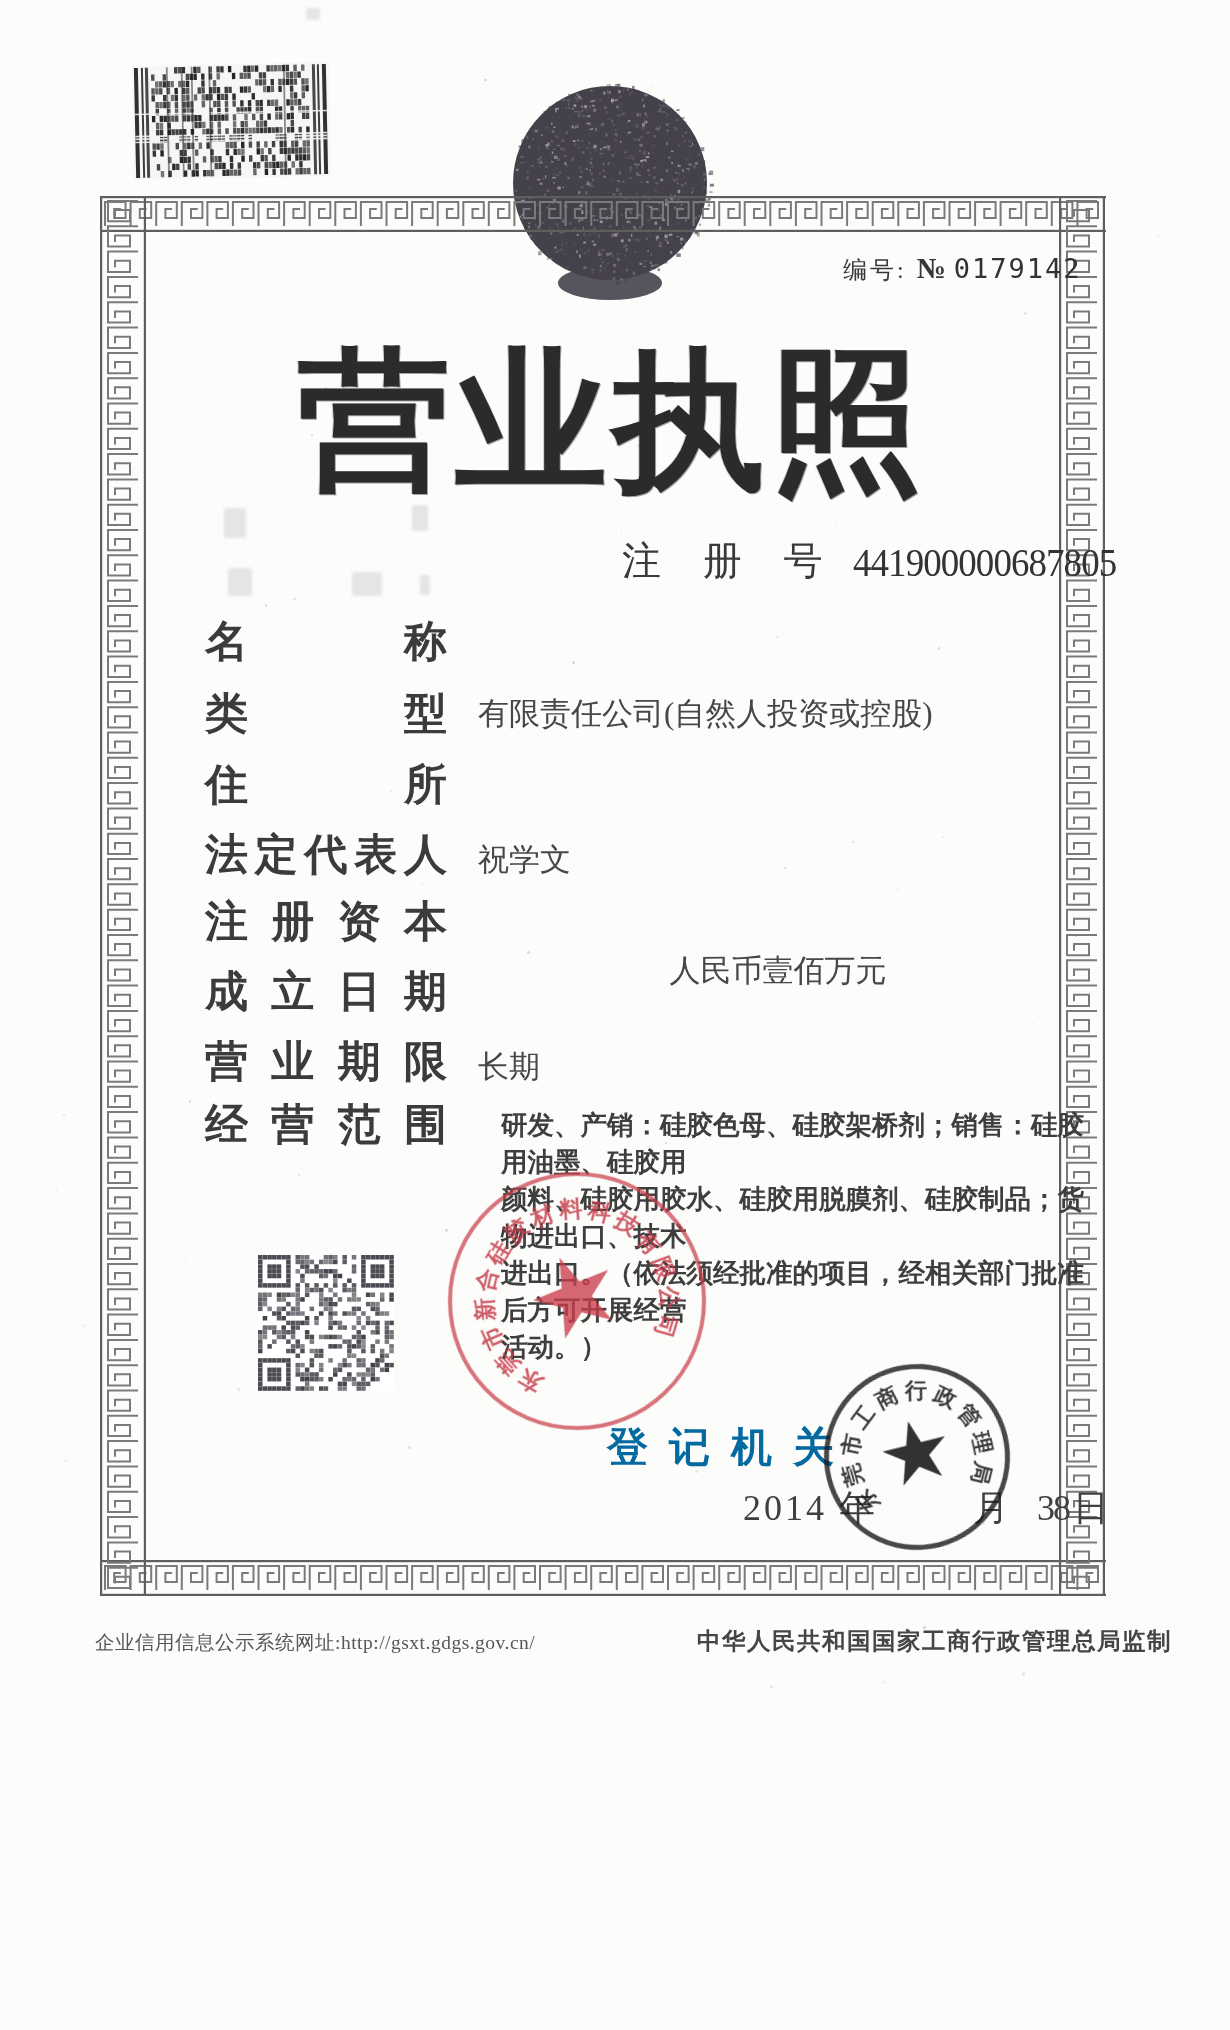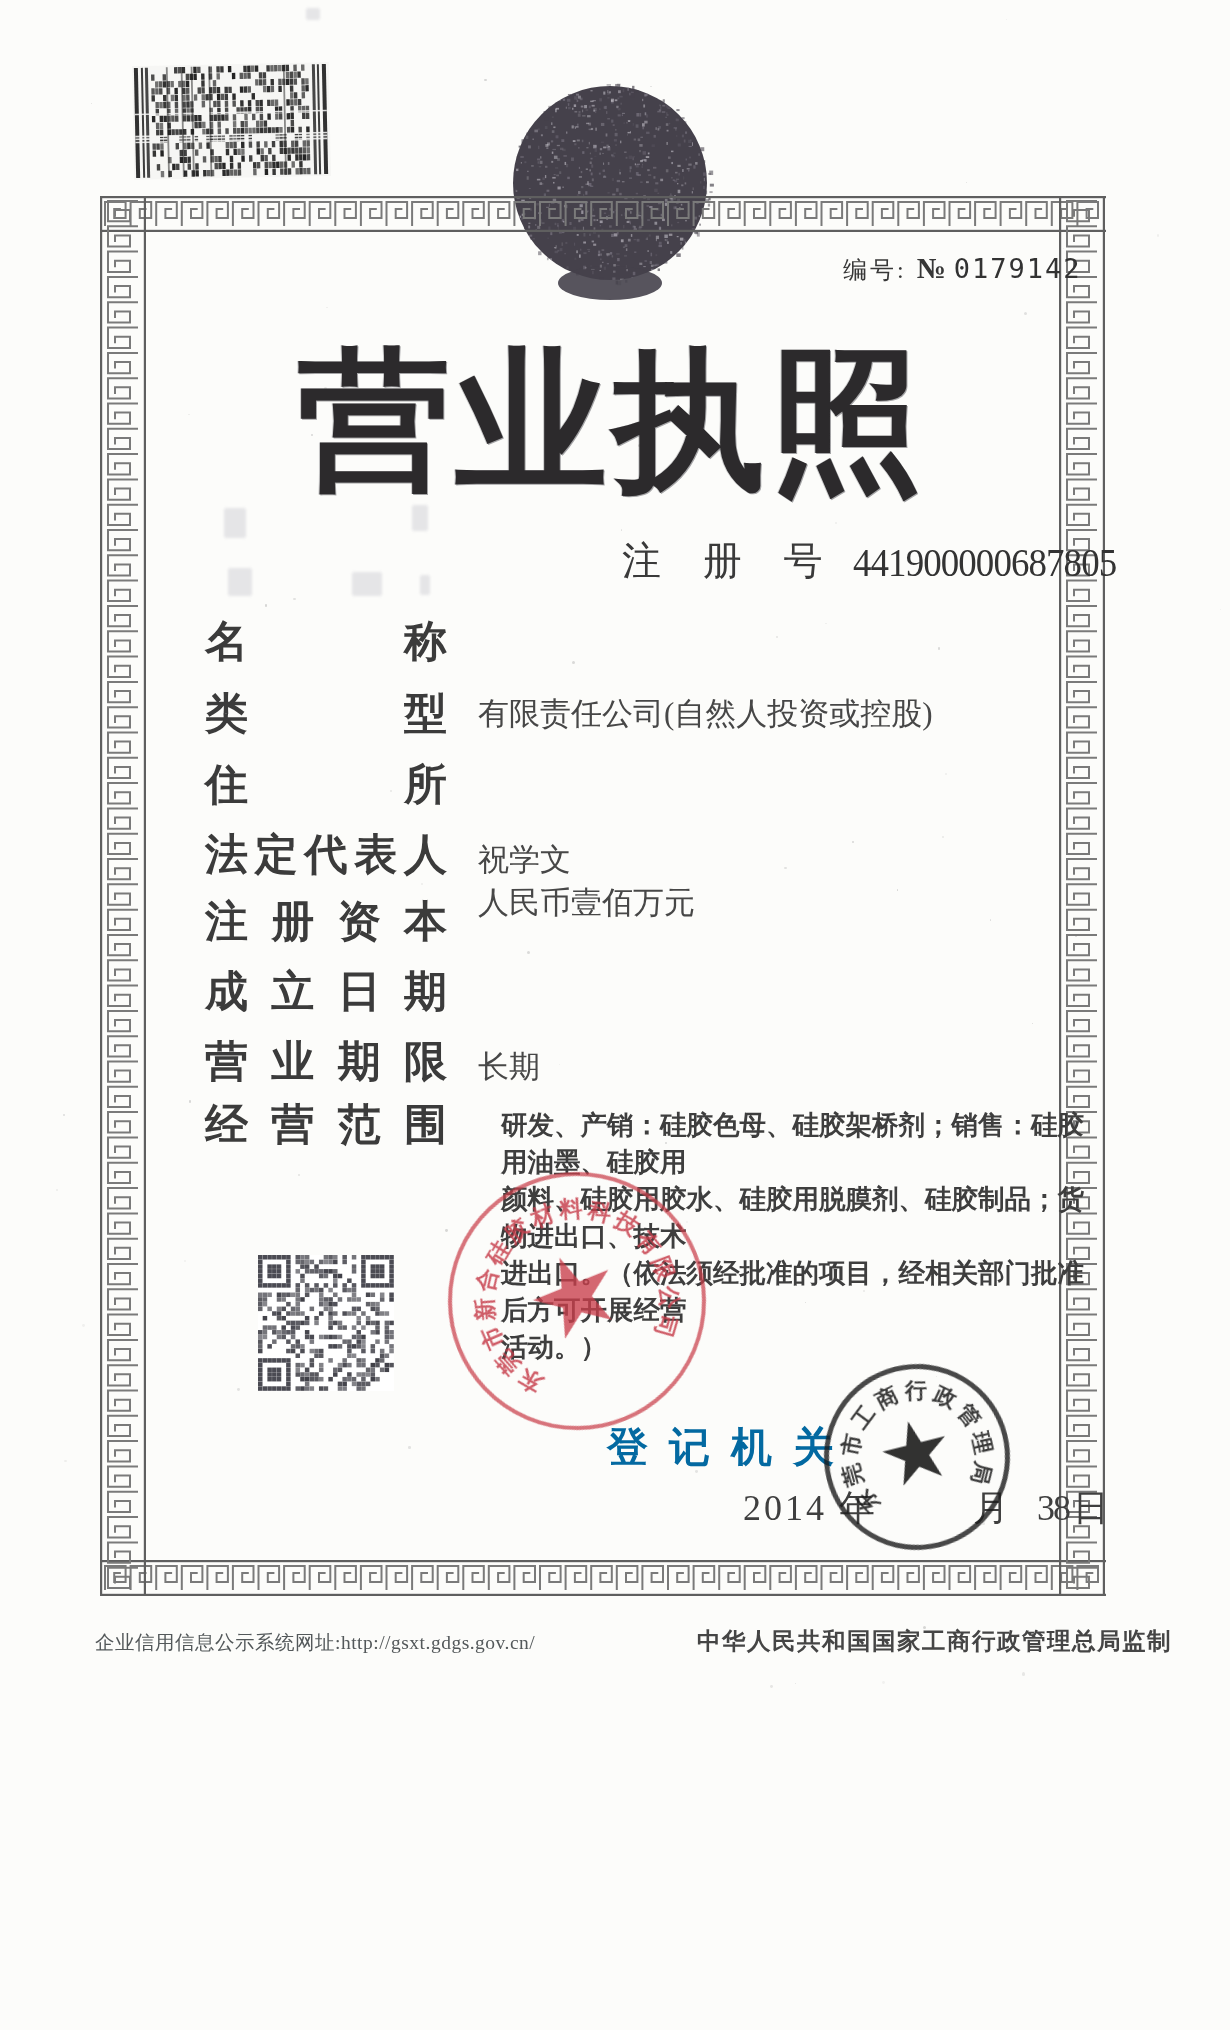--- a/index.html
+++ b/index.html
@@ -1338,21 +1338,21 @@
         <span>表</span>
         <span>人</span>
       </div>
       <div class="frow-value" style="top: 841px;">祝学文</div>
       <div class="frow-label" style="top: 898px;">
         <span>注</span>
         <span>册</span>
         <span>资</span>
         <span>本</span>
       </div>
-      <div class="frow-value" style="top: 884px;">人民币壹佰万元</div>
+      <div class="frow-value" style="top: 952px; text-align: center;">人民币壹佰万元</div>
       <div class="frow-label" style="top: 968px;">
         <span>成</span>
         <span>立</span>
         <span>日</span>
         <span>期</span>
       </div>
       <div class="frow-label" style="top: 1038px;">
         <span>营</span>
         <span>业</span>
         <span>期</span>

